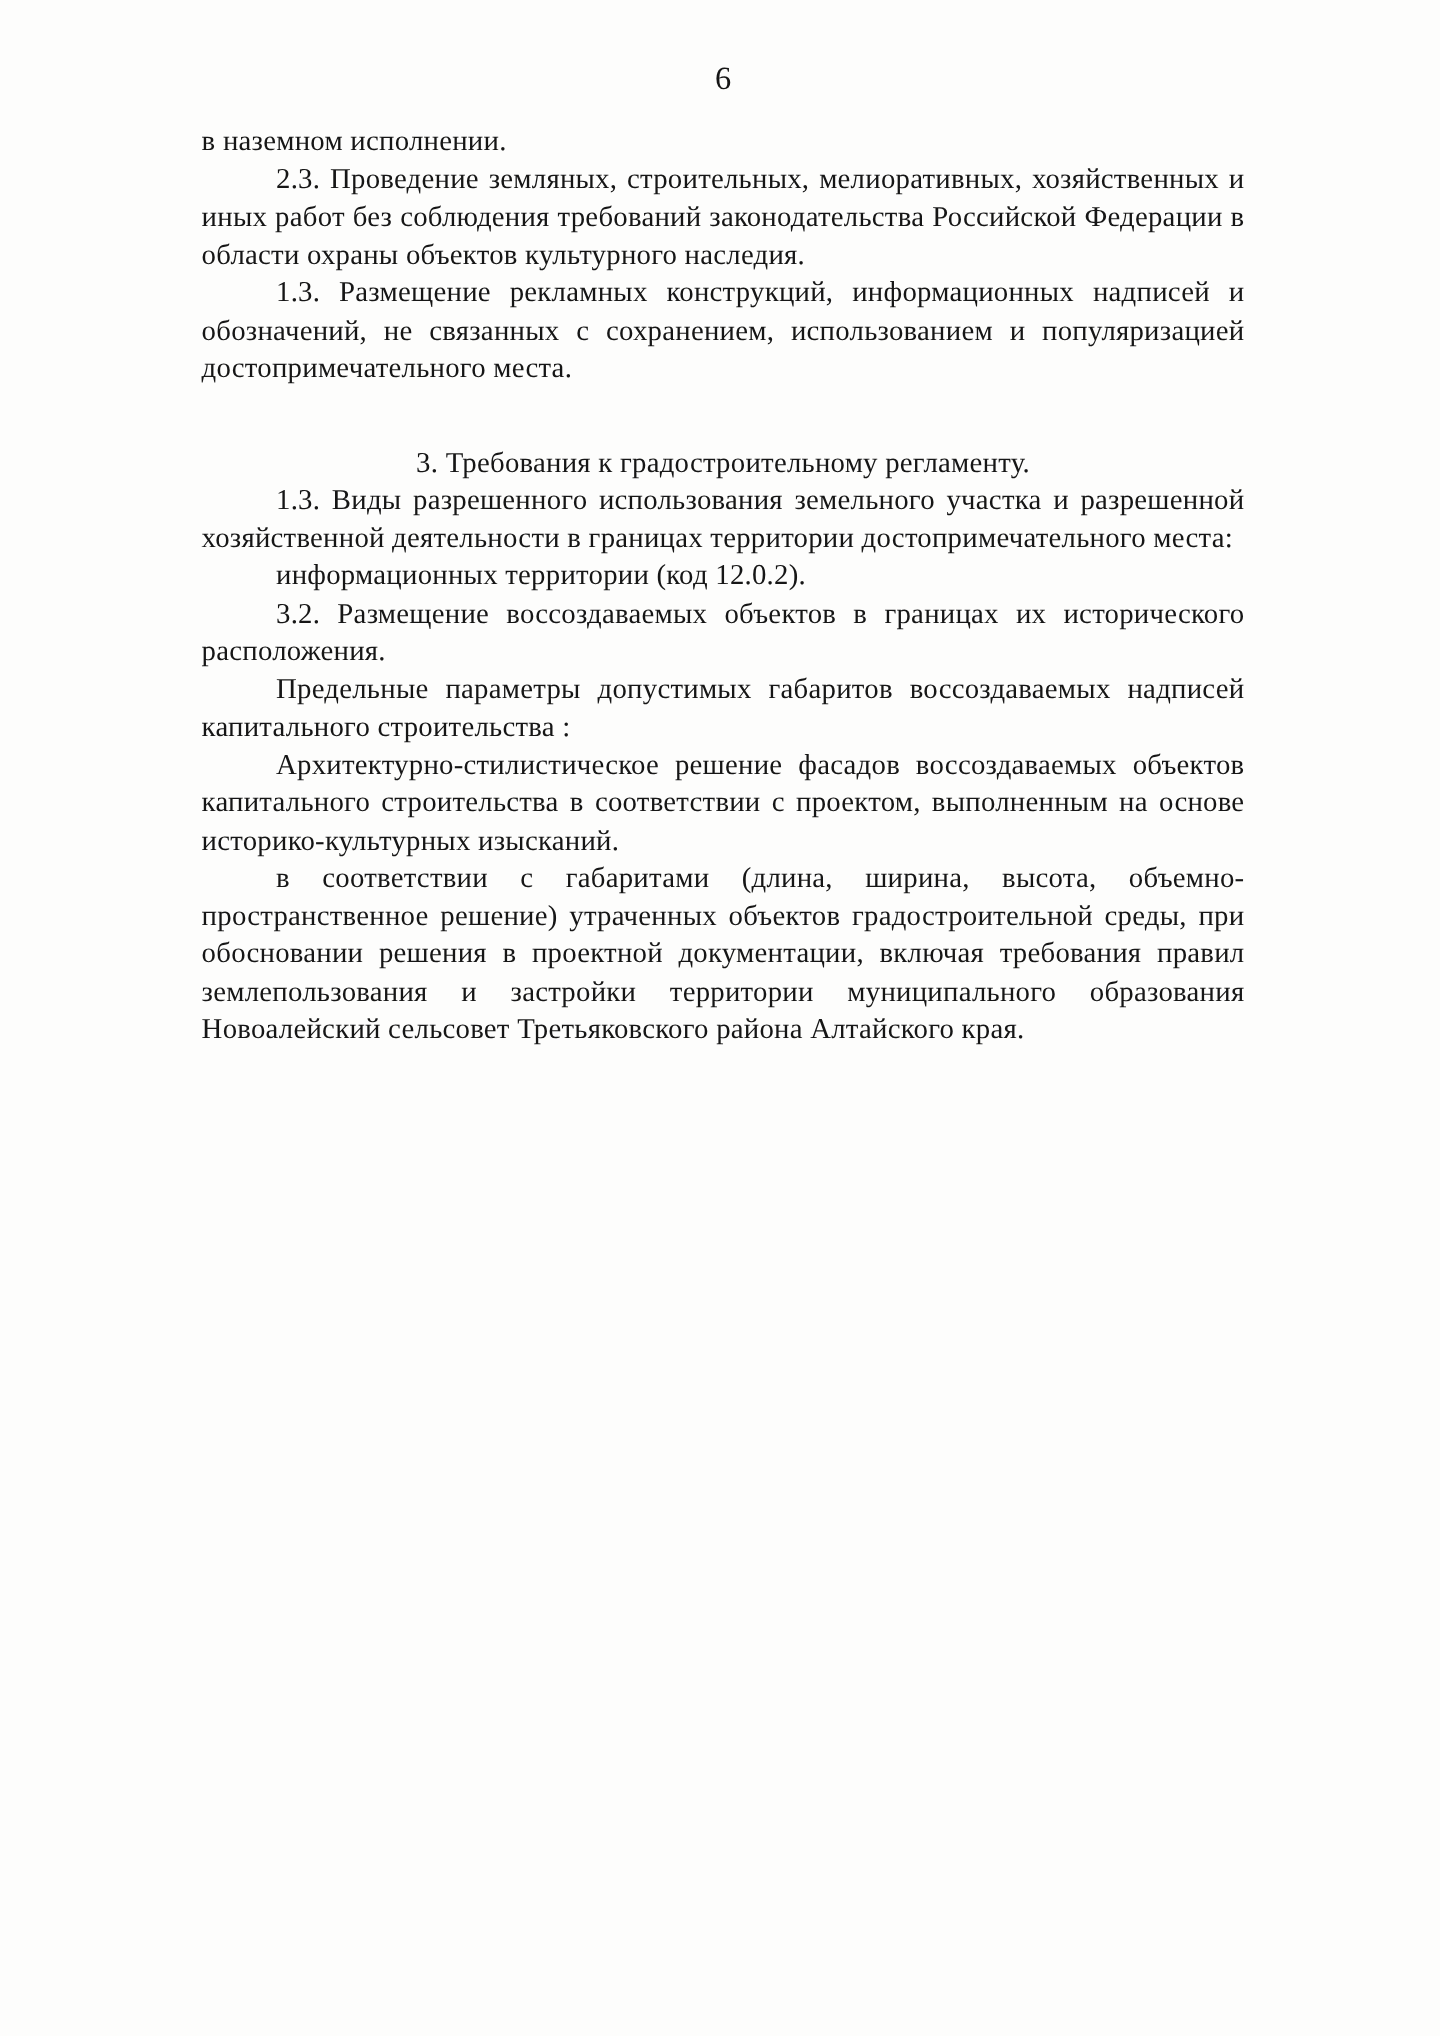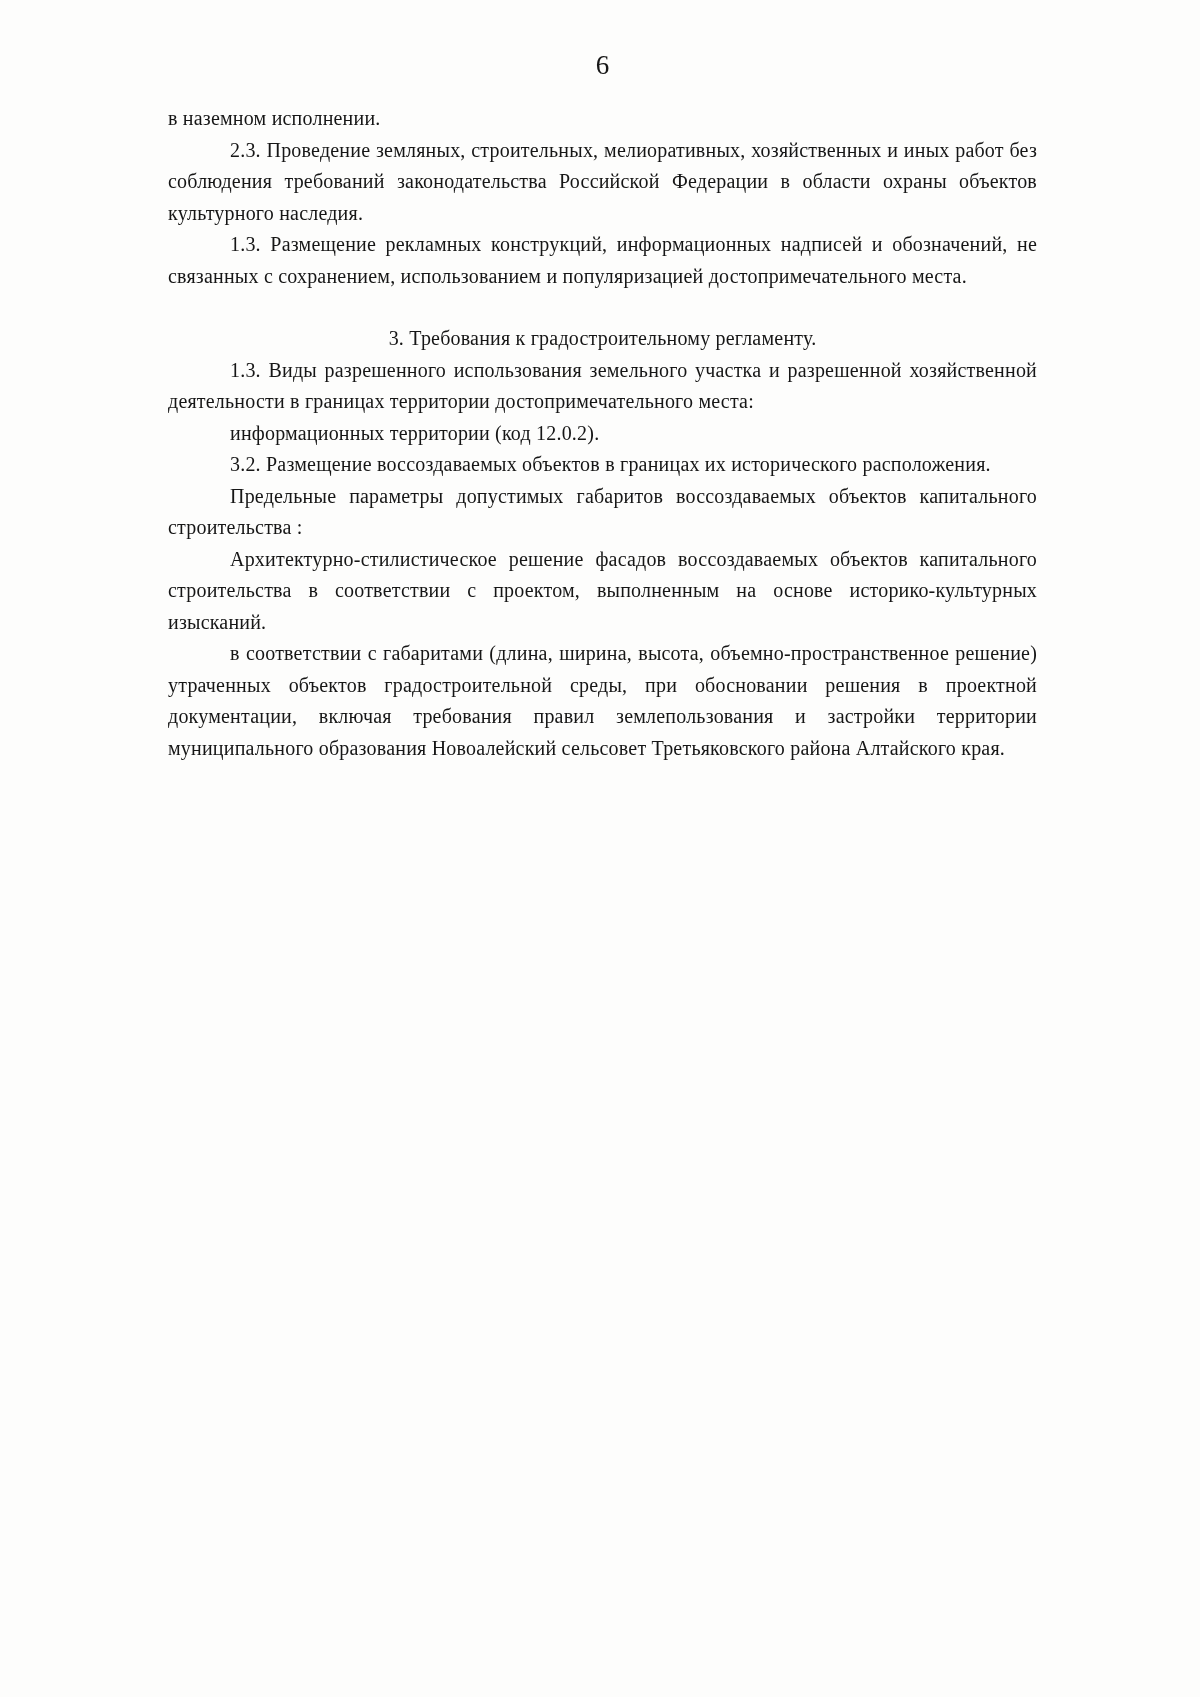--- a/index.html
+++ b/index.html
@@ -23,37 +23,37 @@
     background: #fdfdfc;
   }
   .page-number {
     text-align: center;
     font-size: 27px;
     line-height: 31px;
     margin: 0 0 22px 0;
   }
   p.para {
     margin: 0;
-    font-size: 20px;
+    font-size: 24px;
     line-height: 31.5px;
     text-align: justify;
     text-align-last: left;
     letter-spacing: 0.2px;
   }
   p.ind {
     text-indent: 62px;
   }
   p.cont {
     text-indent: 0;
   }
   p.heading {
     text-align: center;
     text-align-last: center;
     text-indent: 0;
-    margin-top: 31px;
+    margin-top: 47px;
   }
 </style>
 </head>
 <body>
 
 <div class="page">
   <div class="page-number">6</div>
 
   <p class="para cont">в наземном исполнении.</p>
 
@@ -64,18 +64,18 @@
 
   <p class="para heading">3. Требования к градостроительному регламенту.</p>
 
   <p class="para ind">1.3. Виды разрешенного использования земельного участка и разрешенной хозяйственной деятельности в границах территории достопримечательного места:</p>
 
 
   <p class="para ind">информационных территории (код 12.0.2).</p>
 
   <p class="para ind">3.2. Размещение воссоздаваемых объектов в границах их исторического расположения.</p>
 
-  <p class="para ind">Предельные параметры допустимых габаритов воссоздаваемых объектов капитального строительства :</p>
+  <p class="para ind">Предельные параметры допустимых габаритов воссоздаваемых надписей капитального строительства :</p>
 
   <p class="para ind">Архитектурно-стилистическое решение фасадов воссоздаваемых объектов капитального строительства в соответствии с проектом, выполненным на основе историко-культурных изысканий.</p>
 
   <p class="para ind">в соответствии с габаритами (длина, ширина, высота, объемно-пространственное решение) утраченных объектов градостроительной среды, при обосновании решения в проектной документации, включая требования правил землепользования и застройки территории муниципального образования Новоалейский сельсовет Третьяковского района Алтайского края.</p>
 </div>
 
 </body></html>

